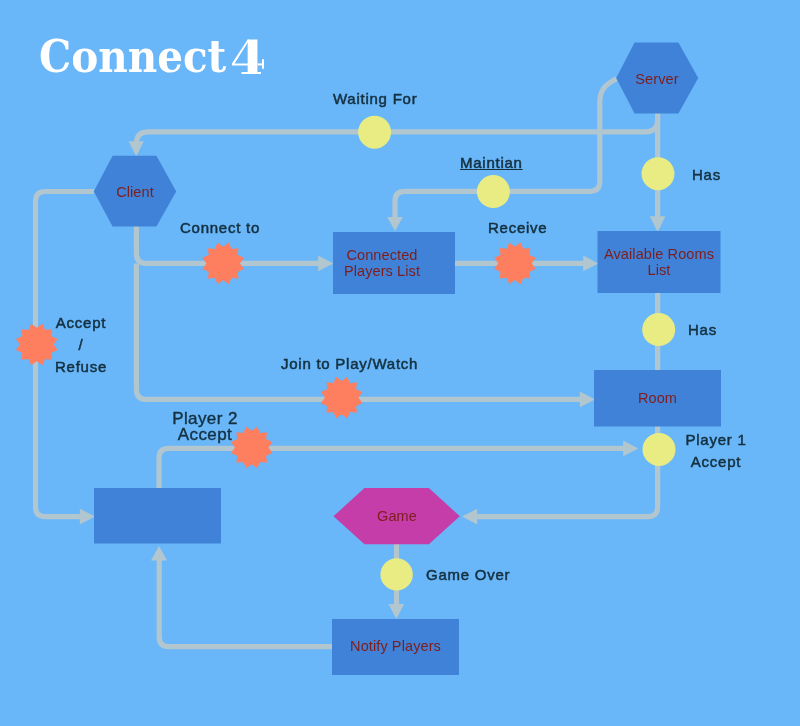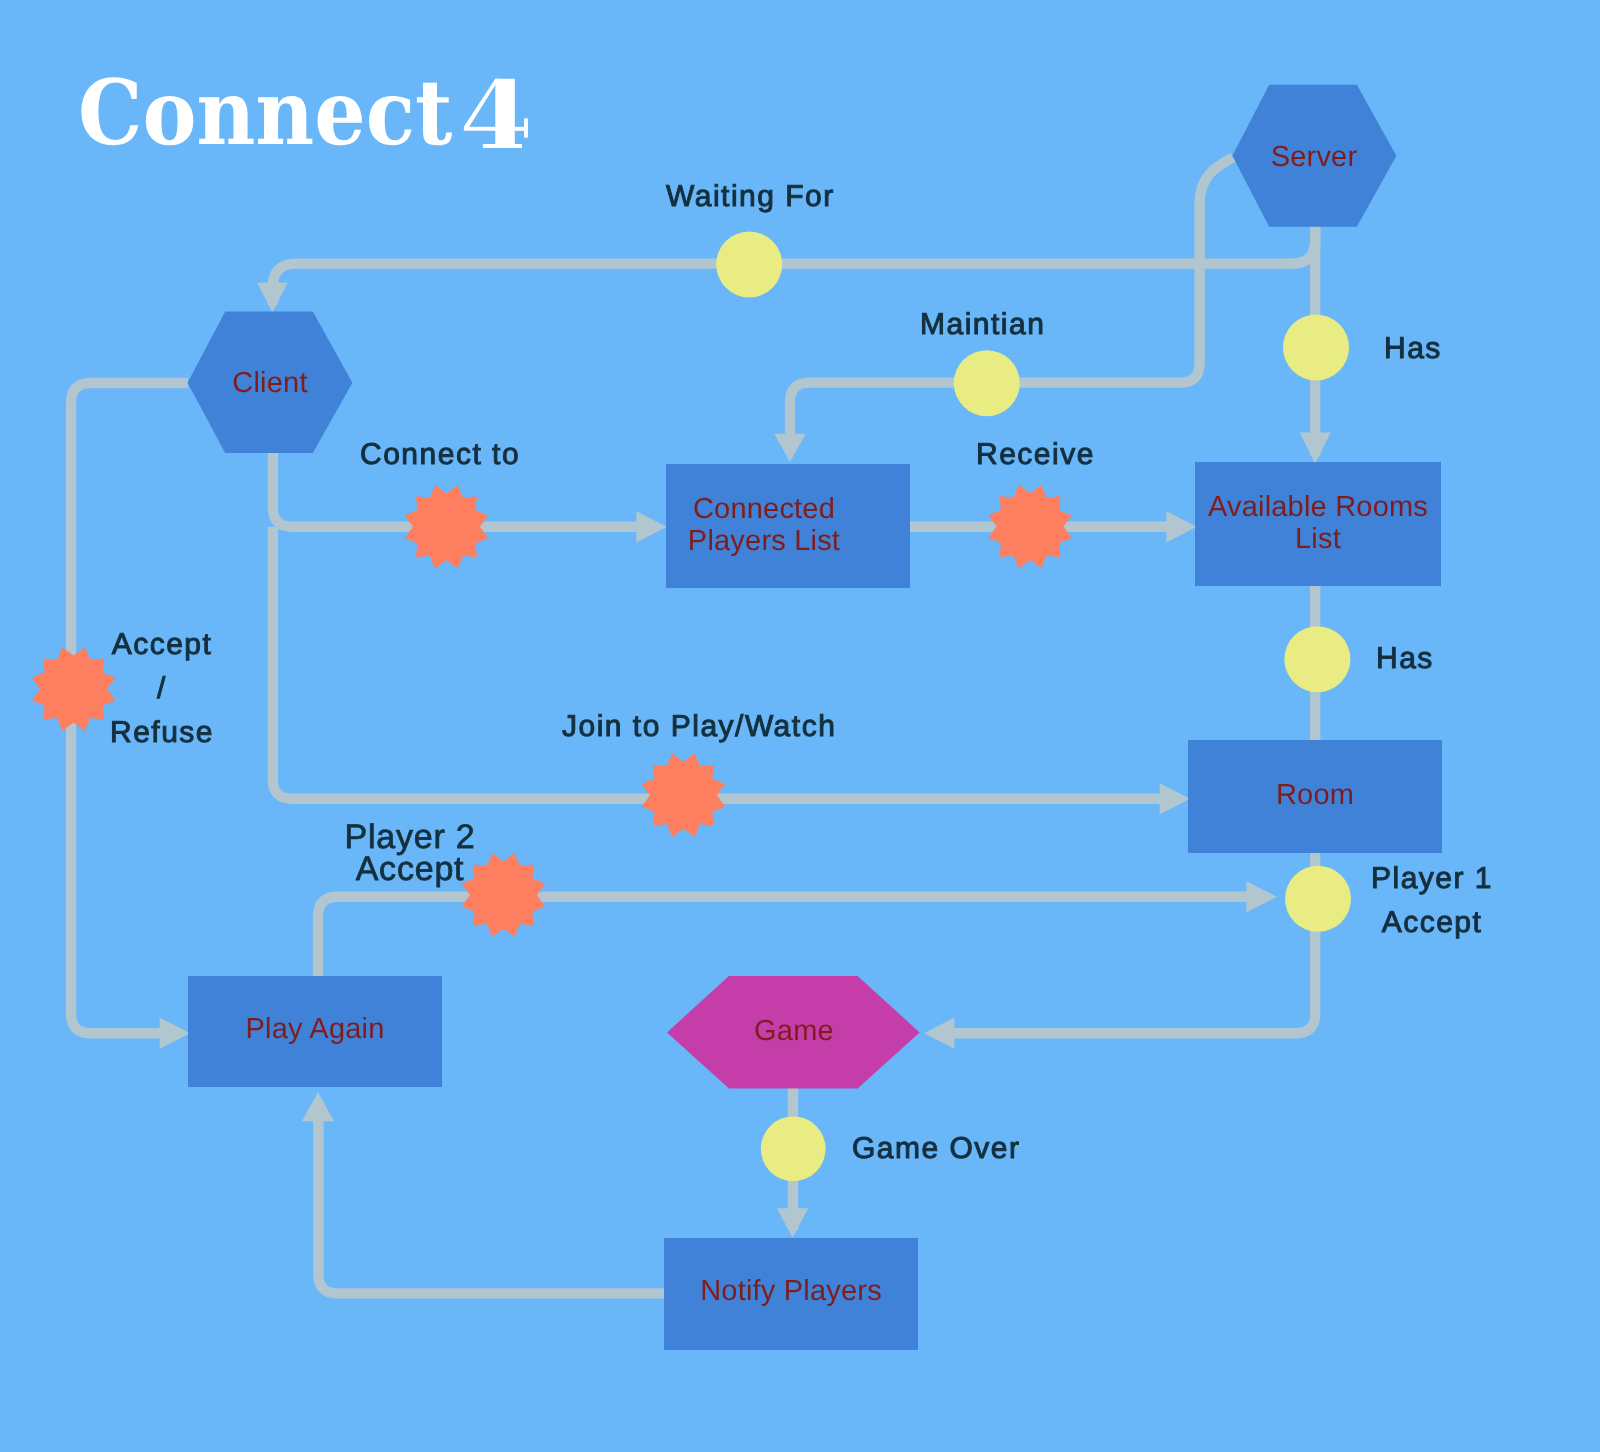--- a/index.html
+++ b/index.html
@@ -101,25 +101,24 @@
   </svg>
 
   <div class="node" style="left:616px;top:44px;width:82px;height:71px;">Server</div>
   <div class="node" style="left:94px;top:157.5px;width:82px;height:70px;">Client</div>
   <div class="node" style="left:333px;top:488px;width:128px;height:56px;">Game</div>
   <div class="node" style="left:333px;top:232px;width:98px;height:62px;">Connected
 Players List</div>
   <div class="node" style="left:597.5px;top:231px;width:123px;height:62px;">Available Rooms
 List</div>
   <div class="node" style="left:594px;top:370px;width:127px;height:57px;">Room</div>
-  <div class="node" style="left:94px;top:488px;width:127px;height:55px;">Play Again</div>
   <div class="node" style="left:332px;top:618px;width:127px;height:56px;">Notify Players</div>
 
   <div class="elabel" style="left:333px;top:88px;">Waiting For</div>
-  <div class="elabel" style="left:460px;top:152px;">Maintian</div>
+  <div class="elabel" style="left:460px;top:152px;text-decoration:underline;">Maintian</div>
   <div class="elabel" style="left:180px;top:217px;">Connect to</div>
   <div class="elabel" style="left:488px;top:217px;">Receive</div>
   <div class="elabel" style="left:692px;top:164px;">Has</div>
   <div class="elabel" style="left:688px;top:319px;">Has</div>
   <div class="elabel" style="left:26px;top:312px;width:110px;">Accept
 /
 Refuse</div>
   <div class="elabel" style="left:281px;top:353px;">Join to Play/Watch</div>
   <div class="elabel small" style="left:165px;top:411px;width:80px;">Player 2
 Accept</div>

